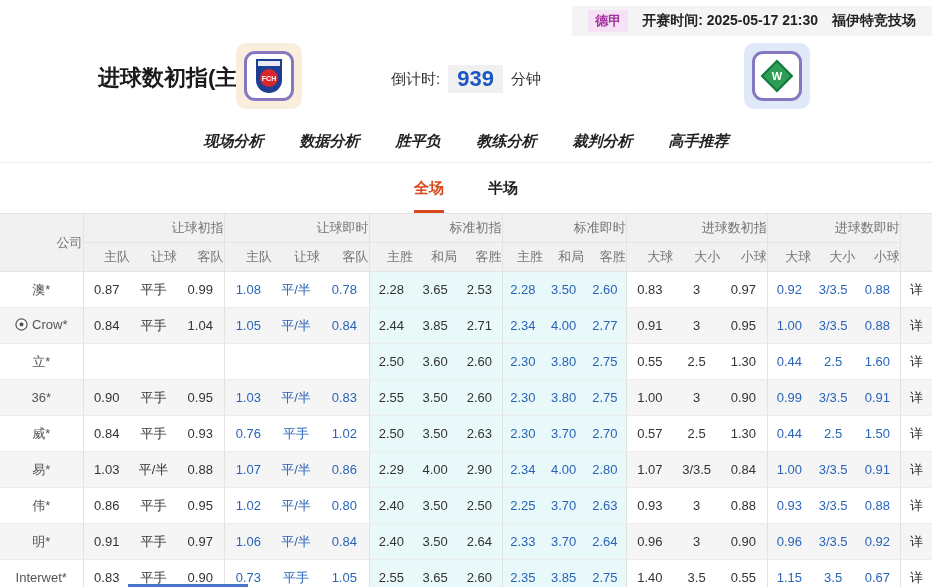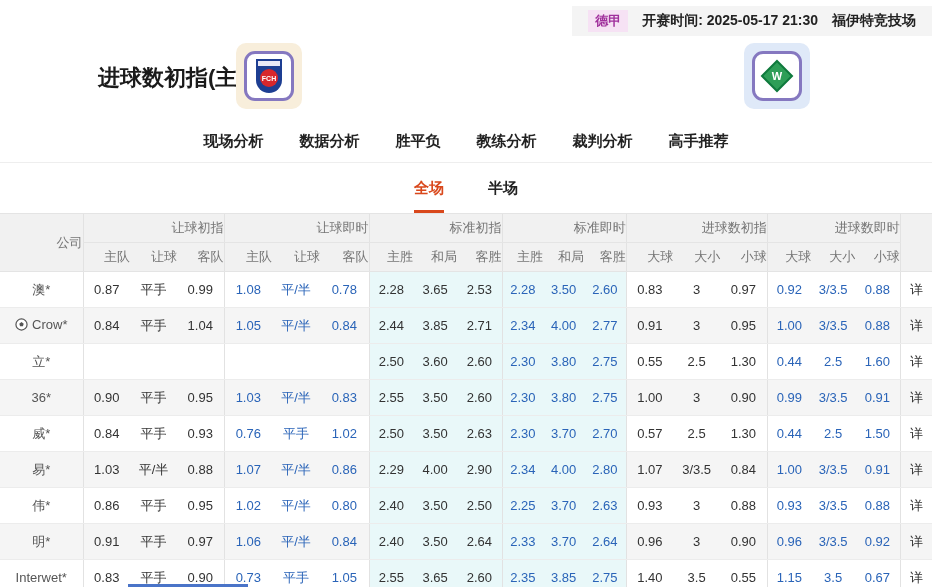--- a/index.html
+++ b/index.html
@@ -25,21 +25,21 @@
   .away-logo { left: 744px; background: #dfe9f8; }
   .logo-inner { width: 50px; height: 50px; background: #fff; border: 3px solid #8578c0;
     border-radius: 11px; display: flex; align-items: center; justify-content: center; }
   .countdown { position: absolute; left: 50%; transform: translateX(-50%); top: 28px;
     display: flex; align-items: center; gap: 8px; font-size: 15px; color: #333; white-space: nowrap; }
   .countdown-num { background: #f0f0f0; color: #1b57c0; font-weight: bold; font-size: 22px; padding: 1px 9px; }
 
   
   .nav { display: flex; justify-content: center; align-items: center; gap: 36px; height: 42px;
     border-bottom: 1px solid #eee; font-size: 15px; font-weight: bold; color: #222; }
-  .nav-item { cursor: pointer; }
+  .nav-item { cursor: pointer; font-style: italic; }
   .nav-item.active { background: #e8491d; color: #fff; border-radius: 16px; padding: 6px 16px; font-size: 14px; }
 
   
   .subtabs { display: flex; justify-content: center; gap: 44px; padding-top: 16px; height: 50px;
     font-size: 15px; font-weight: bold; color: #222; }
   .subtab { cursor: pointer; padding-bottom: 7px; }
   .subtab.active { color: #d9481c; border-bottom: 3px solid #d9481c; }
 
   
   table { width: 932px; table-layout: fixed; border-collapse: collapse; text-align: center; font-size: 13px; }
@@ -72,20 +72,25 @@
   <div class="team-name home-name">进球数初指(主)</div>
   <div class="logo home-logo">
     <div class="logo-inner">
       <svg width="30" height="38" viewBox="0 0 30 38">
         <path d="M2 2 h26 v21 a13 13 0 0 1 -13 13 a13 13 0 0 1 -13 -13 Z" fill="#1d3e92"></path>
         <rect x="4" y="4" width="22" height="5" fill="#e9e9f6"></rect>
         <circle cx="15" cy="21" r="9" fill="#d8272c"></circle>
         <text x="15" y="24" font-size="7" font-weight="bold" fill="#ffffff" text-anchor="middle">FCH</text>
       </svg>
     </div>
+  </div>
+  <div class="countdown">
+    <span>倒计时:</span>
+    <span class="countdown-num">939</span>
+    <span>分钟</span>
   </div>
   <div class="logo away-logo">
     <div class="logo-inner">
       <svg width="34" height="34" viewBox="0 0 34 34">
         <polygon points="17,2 32,17 17,32 2,17" fill="#2e9e57" stroke="#0f7a3d" stroke-width="2"></polygon>
         <text x="17" y="21" font-size="11" font-weight="bold" fill="#ffffff" text-anchor="middle">W</text>
       </svg>
     </div>
   </div>
 </div>

